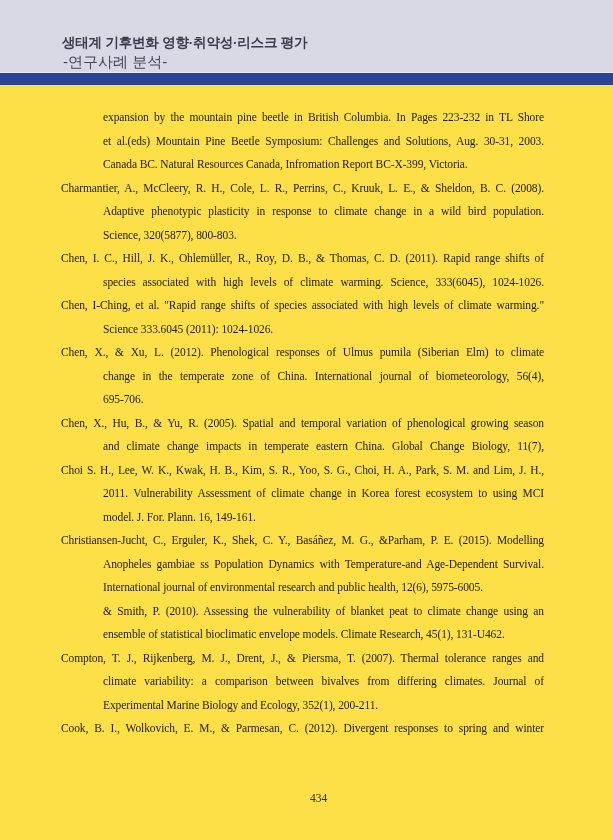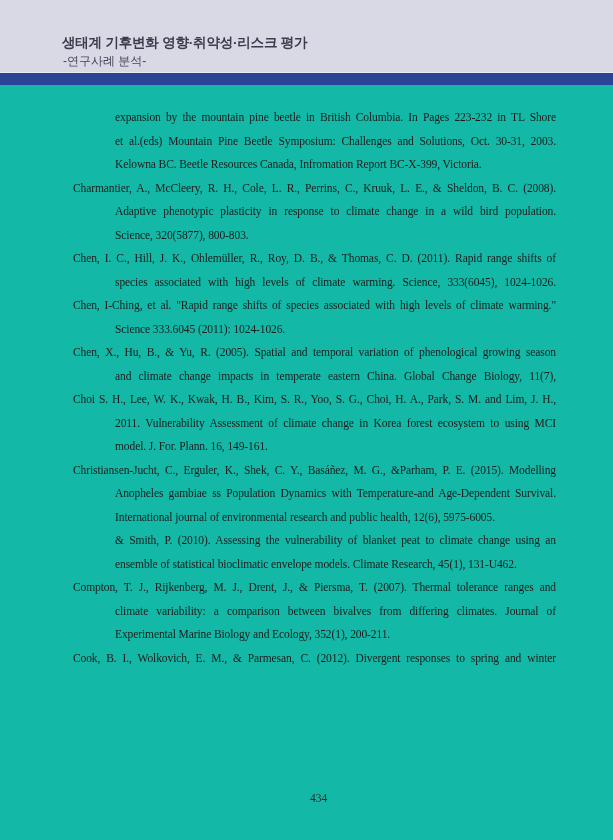--- a/index.html
+++ b/index.html
@@ -1,21 +1,21 @@
 <!DOCTYPE html>
 <html><head>
 <meta charset="utf-8">
 <style>
   html, body { margin: 0; padding: 0; }
   body { background: #ffffff; }
   .page {
     position: relative;
     width: 613px;
     height: 840px;
-    background: #14b8a6;
+    background: #fde047;
     overflow: hidden;
     font-family: "Liberation Serif", serif;
   }
   .header {
     position: absolute;
     top: 0; left: 0; right: 0;
     height: 72px;
     background: #d8d9e5;
   }
   .header-title {
@@ -28,37 +28,36 @@
     letter-spacing: -0.2px;
     color: #3b3b4e;
     white-space: nowrap;
   }
   .header-subtitle {
     position: absolute;
     left: 63px;
     top: 53px;
     font-family: "Liberation Sans", sans-serif;
     font-weight: 400;
-    font-size: 12px;
+    font-size: 15px;
     color: #45455a;
     white-space: nowrap;
   }
   .accent-bar {
     position: absolute;
     top: 72px; left: 0; right: 0;
     height: 12px;
     background: #2c4496;
     border-top: 1px solid #e9eaf1;
   }
   .content {
     position: absolute;
     left: 61px;
     top: 106px;
     width: 483px;
-    margin-left: 12px;
   }
   .ref-entry { margin: 0; padding: 0; }
   .ref-line {
     font-size: 11.5px;
     line-height: 23.5px;
     letter-spacing: -0.1px;
     color: #1c1c1c;
     text-align: justify;
     text-align-last: left;
   }
@@ -81,35 +80,40 @@
   <div class="header">
     <div class="header-title">생태계 기후변화 영향·취약성·리스크 평가</div>
     <div class="header-subtitle">-연구사례 분석-</div>
   </div>
   <div class="accent-bar"></div>
 
   <div class="content">
 
   <div class="ref-entry">
         <div class="ref-line ind fill">expansion by the mountain pine beetle in British Columbia. In Pages 223-232 in TL Shore</div>
-        <div class="ref-line ind fill">et al.(eds) Mountain Pine Beetle Symposium: Challenges and Solutions, Oct. 30-31, 2003.</div>
-        <div class="ref-line ind">Kelowna BC. Beetle Resources Canada, Infromation Report BC-X-399, Victoria.</div>
+        <div class="ref-line ind fill">et al.(eds) Mountain Pine Beetle Symposium: Challenges and Solutions, Aug. 30-31, 2003.</div>
+        <div class="ref-line ind">Canada BC. Natural Resources Canada, Infromation Report BC-X-399, Victoria.</div>
       </div>
       <div class="ref-entry">
         <div class="ref-line fill">Charmantier, A., McCleery, R. H., Cole, L. R., Perrins, C., Kruuk, L. E., &amp; Sheldon, B. C. (2008).</div>
         <div class="ref-line ind fill">Adaptive phenotypic plasticity in response to climate change in a wild bird population.</div>
         <div class="ref-line ind">Science, 320(5877), 800-803.</div>
       </div>
       <div class="ref-entry">
         <div class="ref-line fill">Chen, I. C., Hill, J. K., Ohlemüller, R., Roy, D. B., &amp; Thomas, C. D. (2011). Rapid range shifts of</div>
         <div class="ref-line ind fill">species associated with high levels of climate warming. Science, 333(6045), 1024-1026.</div>
       </div>
       <div class="ref-entry">
         <div class="ref-line fill">Chen, I-Ching, et al. "Rapid range shifts of species associated with high levels of climate warming."</div>
         <div class="ref-line ind">Science 333.6045 (2011): 1024-1026.</div>
+      </div>
+      <div class="ref-entry">
+        <div class="ref-line fill">Chen, X., &amp; Xu, L. (2012). Phenological responses of Ulmus pumila (Siberian Elm) to climate</div>
+        <div class="ref-line ind fill">change in the temperate zone of China. International journal of biometeorology, 56(4),</div>
+        <div class="ref-line ind">695-706.</div>
       </div>
       <div class="ref-entry">
         <div class="ref-line fill">Chen, X., Hu, B., &amp; Yu, R. (2005). Spatial and temporal variation of phenological growing season</div>
         <div class="ref-line ind fill">and climate change impacts in temperate eastern China. Global Change Biology, 11(7),</div>
       </div>
       <div class="ref-entry">
         <div class="ref-line fill">Choi S. H., Lee, W. K., Kwak, H. B., Kim, S. R., Yoo, S. G., Choi, H. A., Park, S. M. and Lim, J. H.,</div>
         <div class="ref-line ind fill">2011. Vulnerability Assessment of climate change in Korea forest ecosystem to using MCI</div>
         <div class="ref-line ind">model. J. For. Plann. 16, 149-161.</div>
       </div>

